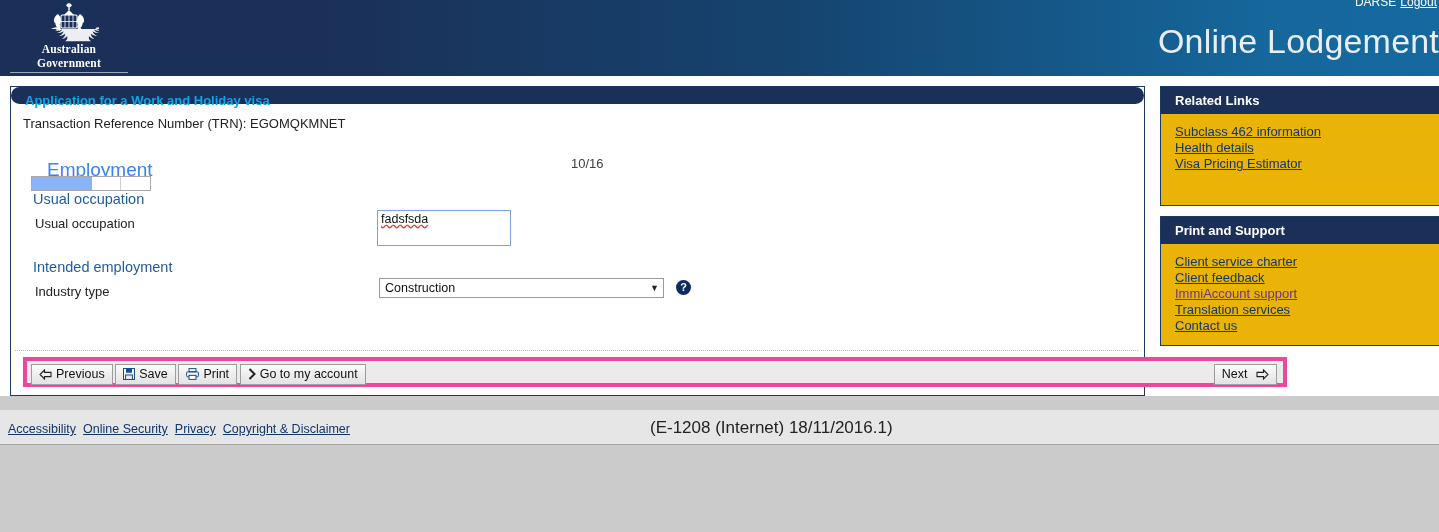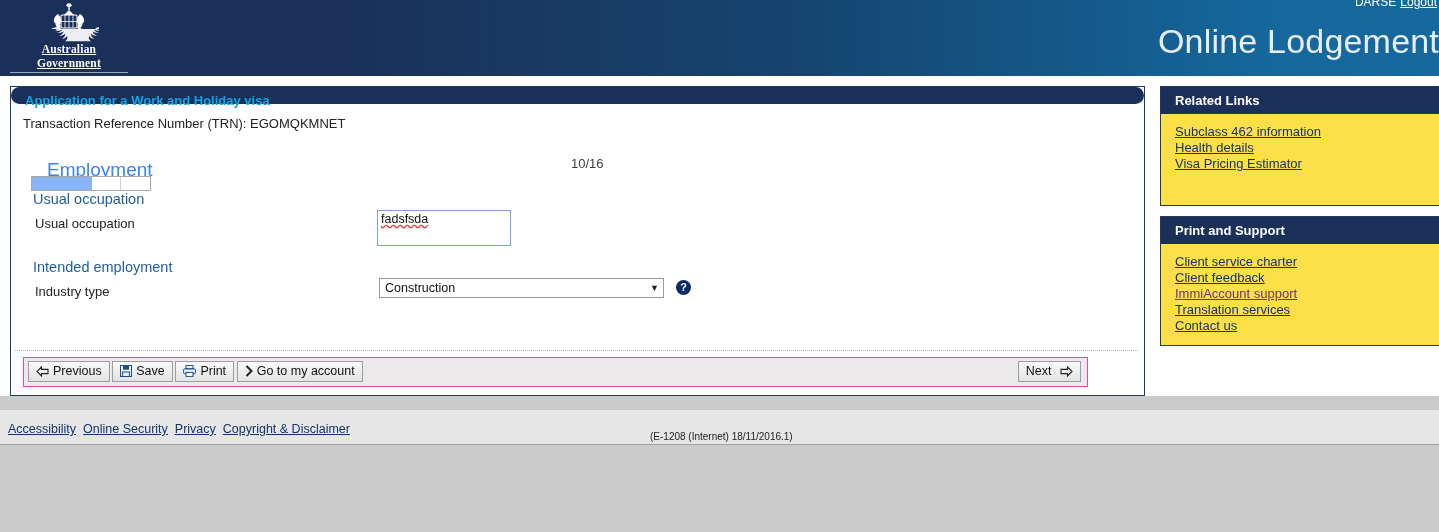--- a/index.html
+++ b/index.html
@@ -37,21 +37,20 @@
   .crest-line1 {
     font-family: "Liberation Serif", serif;
     font-weight: bold;
     font-size: 11.5px;
     letter-spacing: .2px;
     color: #fff;
     line-height: 14px;
     padding-bottom: 2px;
     border-bottom: 1px solid #9aa9bd;
     margin: 0 2px;
-    text-decoration: underline;
   }
   .crest-line2 {
     font-family: "Liberation Serif", serif;
     font-weight: bold;
     font-size: 10.5px;
     color: #fff;
     line-height: 15px;
     margin-top: 1px;
     white-space: nowrap;
   }
@@ -190,24 +189,24 @@
 
   .dotted-sep {
     position: absolute;
     left: 4px; top: 246px;
     width: 1123px;
     border-top: 1px dotted #b9b9b9;
   }
   .button-bar {
     position: absolute;
     left: 12px; top: 253px;
-    width: 1065px;
+    width: 1264px;
     height: 30px;
     background: #eceaea;
-    border: 1px solid #ec4899;
+    border: 4px solid #ec4899;
     box-sizing: border-box;
   }
   .btn {
     display: inline-block;
     height: 21px;
     line-height: 19px;
     background: linear-gradient(to bottom, #fbfbfb 0%, #eeeeee 50%, #e3e3e3 100%);
     border: 1px solid #9d9d9d;
     font-size: 12.5px;
     color: #111;
@@ -222,21 +221,21 @@
   .btn-group .btn { margin-left: -1px; }
   .btn-group .btn:first-child { margin-left: 0; }
   .btn-next { position: absolute; right: 6px; top: 0; }
   .ico { display: inline-block; vertical-align: -2px; margin-right: 4px; }
 
   
   .side-panel {
     position: absolute;
     left: 1160px;
     width: 279px;
-    background: #fde047;
+    background: #eab308;
     border: 1px solid #1f3864;
     border-right: none;
     box-sizing: border-box;
   }
   .side-panel.p1 { top: 86px; height: 120px; }
   .side-panel.p2 { top: 216px; height: 130px; }
   .side-title {
     height: 27px;
     background: #1b3058;
     color: #fff;
@@ -272,22 +271,22 @@
   }
   .footer-links { position: absolute; left: 8px; top: 11px; white-space: nowrap; }
   .footer-links a {
     color: #12356b;
     font-size: 12.5px;
     text-decoration: underline;
     margin-right: 7px;
   }
   .footer-version {
     position: absolute;
-    left: 650px; top: 21px;
-    font-size: 10px;
+    left: 650px; top: 8px;
+    font-size: 17px;
     color: #222;
   }
   .bottom-bg {
     position: absolute;
     left: 0; top: 445px;
     width: 1439px; height: 87px;
     background: #cbcbcb;
   }
 </style>
 </head>

